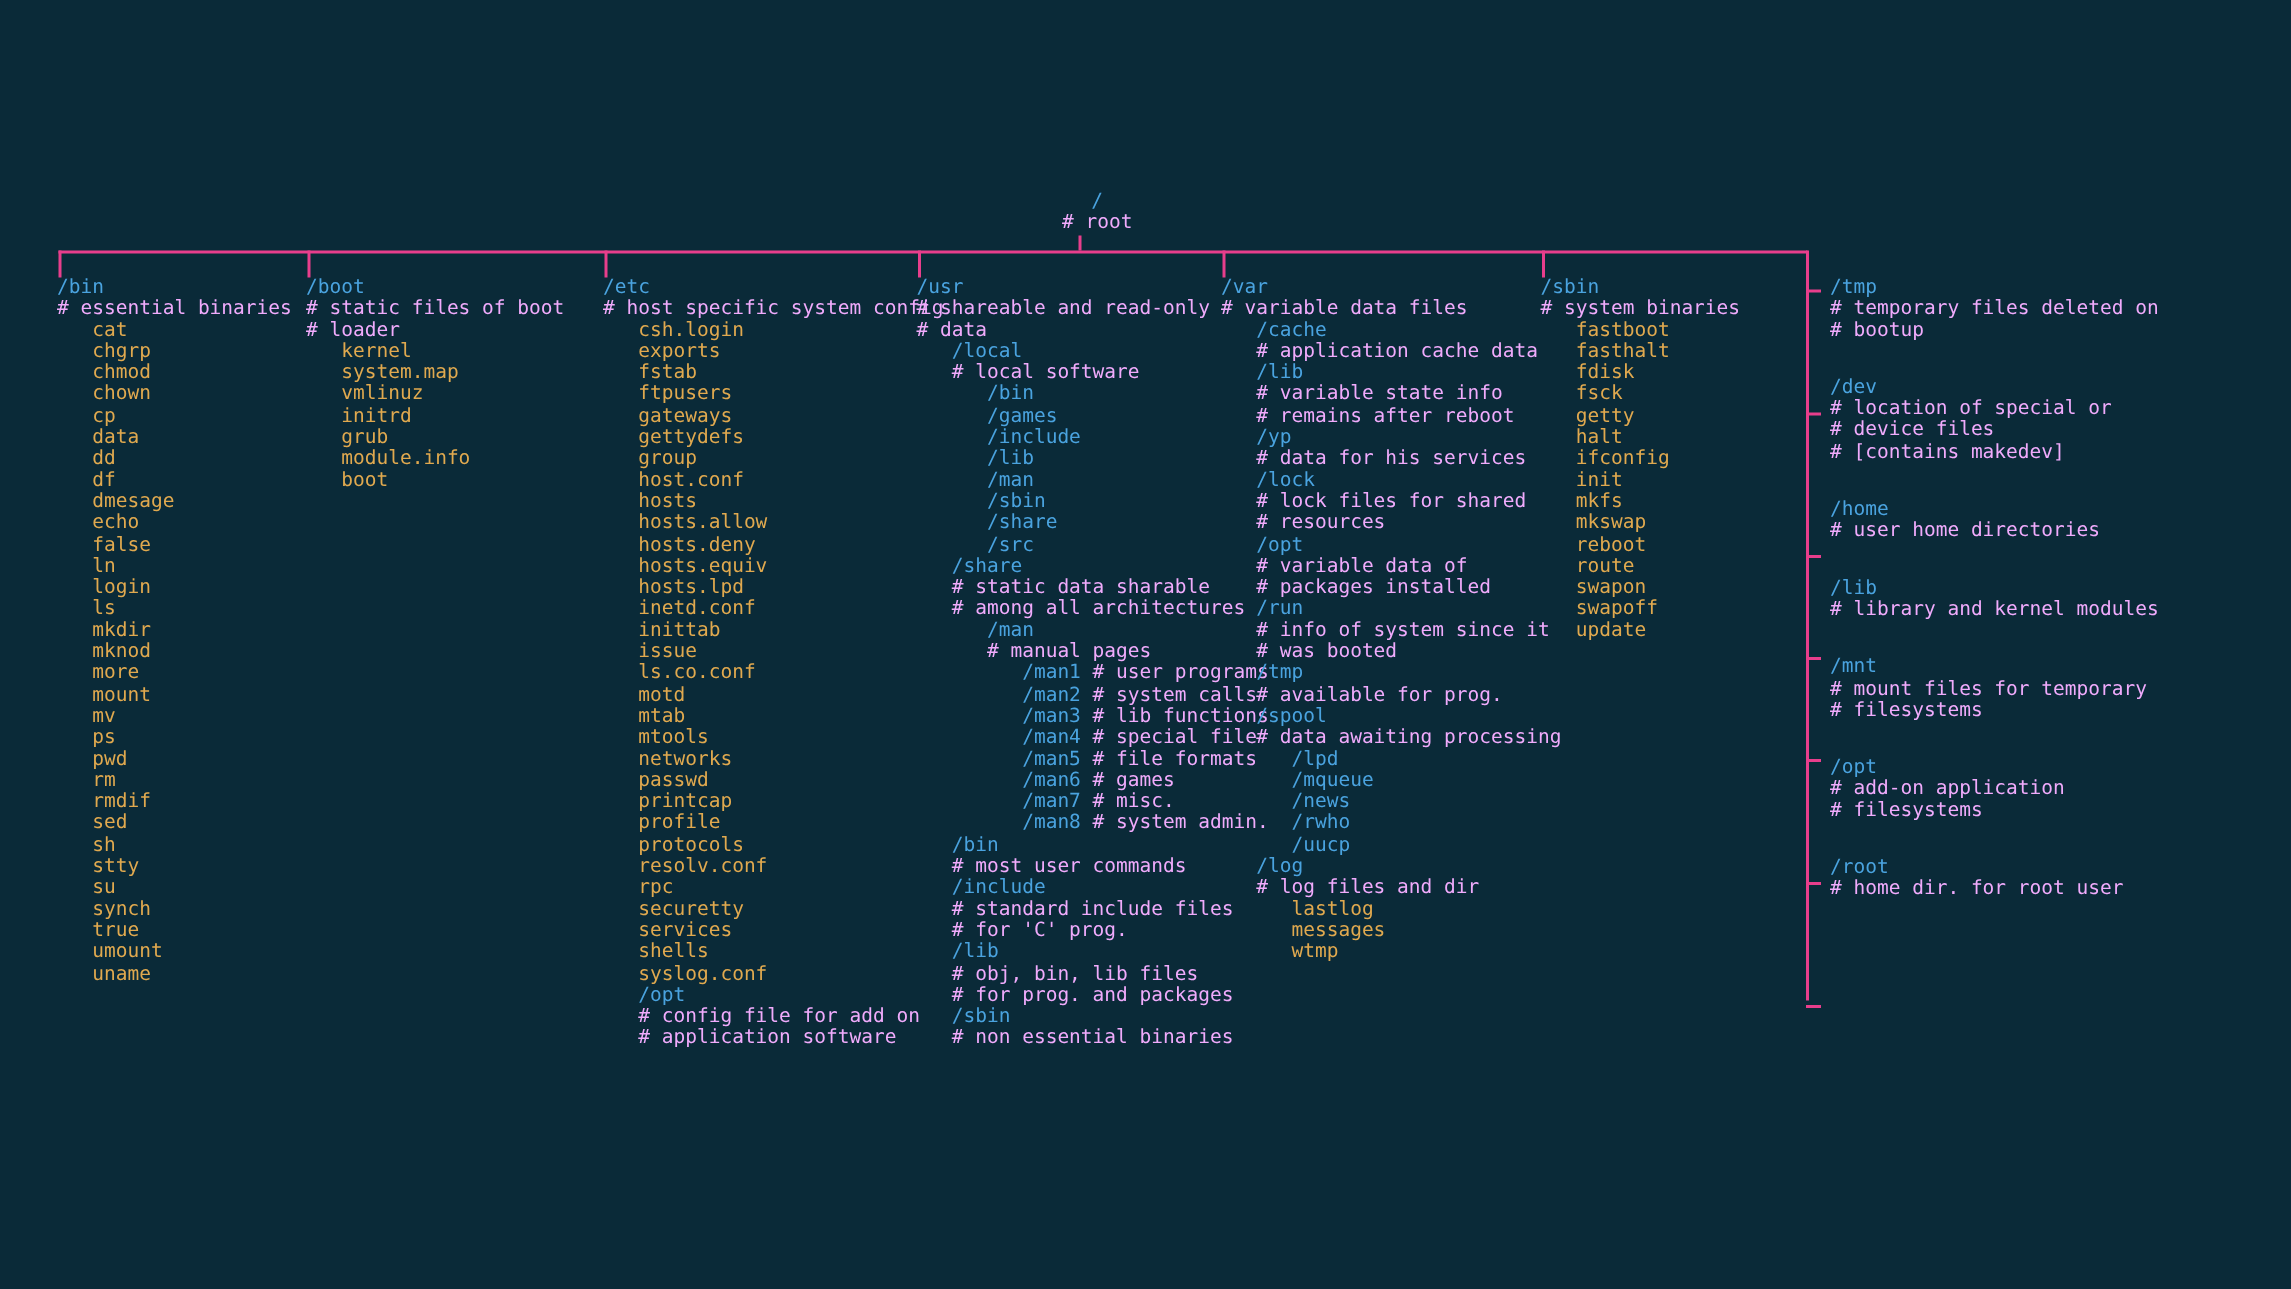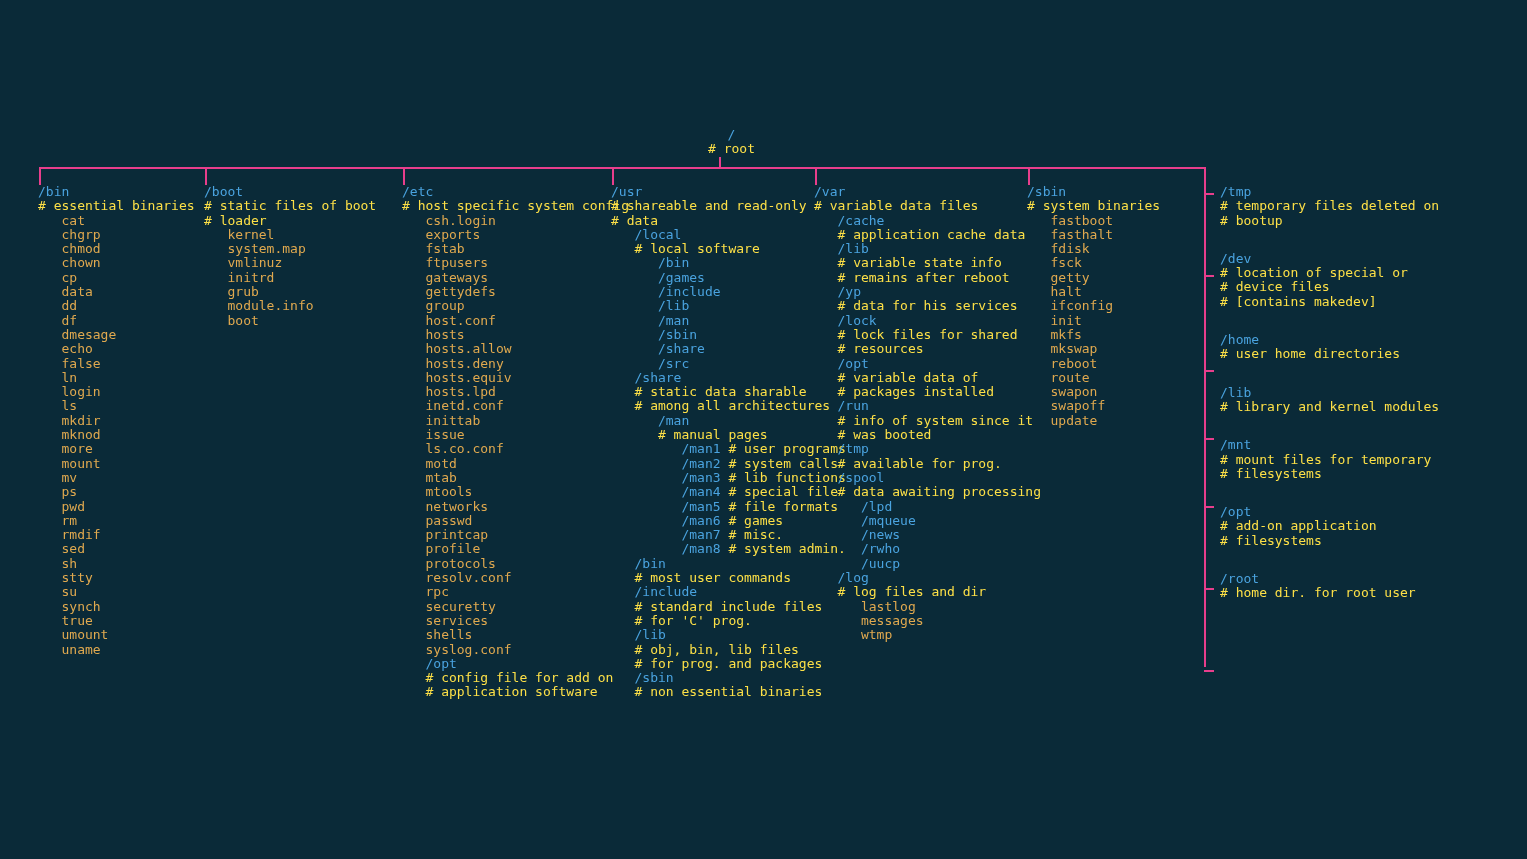--- a/index.html
+++ b/index.html
@@ -1,18 +1,18 @@
 <!DOCTYPE html>
 <html><head>
 <meta charset="utf-8">
 <style>
   html,body{margin:0;padding:0;background:#0a2a38;color:#7e909a;font-family:'DejaVu Sans Mono','Menlo','Consolas',monospace;font-size:13px;line-height:1.1;width:1527px;height:859px;overflow:hidden}
   .blue{color:#4aa3df}
   .orange{color:#e0a94f}
-  .comment{color:#fde047}
+  .comment{color:#f0abfc}
   .pink-h{position:absolute;background:#e83e8c;height:2px}
   .pink-v{position:absolute;background:#e83e8c;width:2px}
   .stub{position:absolute;background:#e83e8c;height:2px;width:10px}
   .col{position:absolute;white-space:pre}
   .root{position:absolute;text-align:center}
 </style>
 </head>
 <body>
 
 <div class="root" style="left:708px;top:128px">

